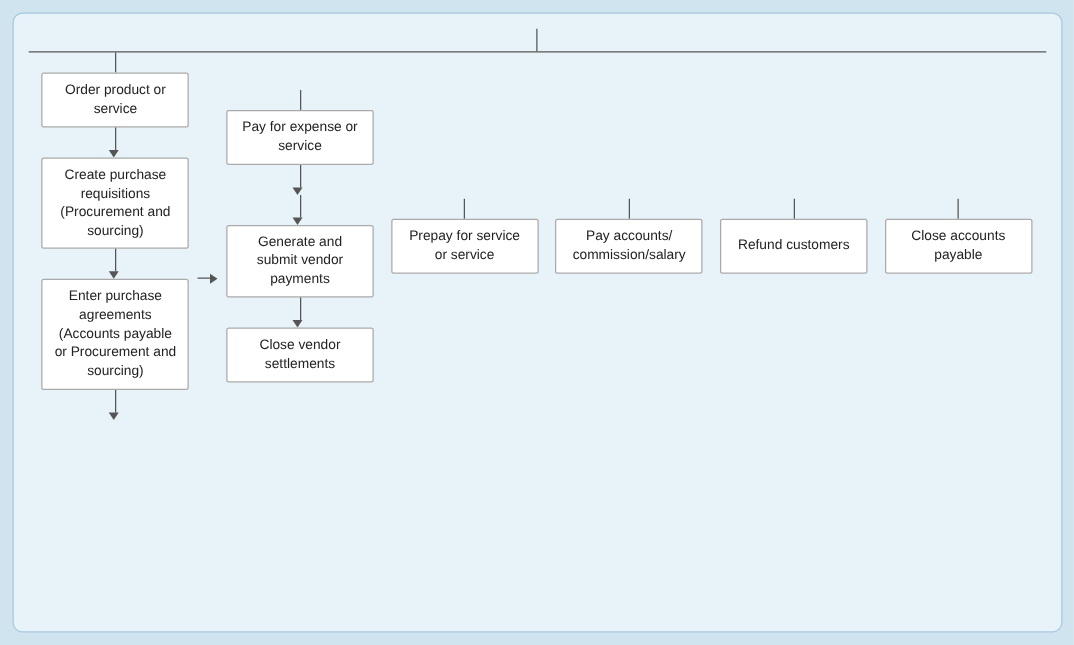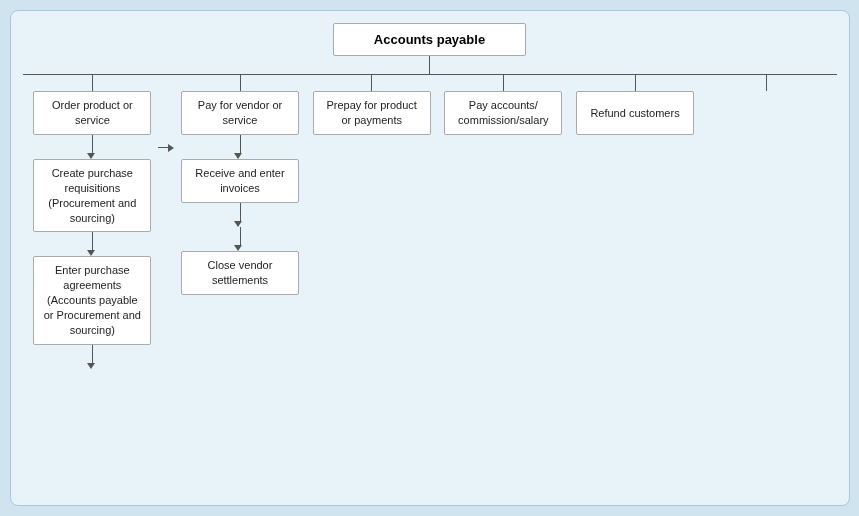--- a/index.html
+++ b/index.html
@@ -44,21 +44,21 @@
     }
     .root-connector {
       width: 1px;
       height: 18px;
       background: #555;
     }
     
     .columns {
       display: flex;
       flex-direction: row;
-      align-items: flex-start;
+      align-items: center;
       width: 100%;
       gap: 0;
       justify-content: space-between;
       padding: 0 4px;
     }
     .column {
       display: flex;
       flex-direction: column;
       align-items: center;
       flex: 1;
@@ -104,21 +104,20 @@
       flex-direction: column;
       align-items: center;
     }
   </style>
 </head>
 <body>
 
 <div class="outer-container">
 
   <div class="tree-root">
-    <div class="top-box">Accounts payable</div>
     <div class="root-connector"></div>
 
     <div style="width:100%;position:relative;height:1px;background:#555;margin:0 0 0 0;"></div>
   </div>
 
   <div class="columns">
 
     <div class="column">
       <div class="col-connector"></div>
       <div class="box highlight">Order product or service</div>
@@ -138,50 +137,51 @@
       </div>
     </div>
 
     <div style="display:flex;align-items:flex-start;padding-top:62px;">
       <div style="height:1px;width:10px;background:#555;margin-top:10px;"></div>
       <div style="width:0;height:0;border-top:4px solid transparent;border-bottom:4px solid transparent;border-left:6px solid #555;margin-top:7px;"></div>
     </div>
 
     <div class="column">
       <div class="col-connector"></div>
-      <div class="box highlight">Pay for vendor or service</div>
+      <div class="box highlight">Pay for expense or service</div>
       <div class="arrow-wrapper">
         <div class="v-line"></div>
         <div class="arrow-head"></div>
       </div>
-      <div class="box">Receive and enter invoices</div>
       <div class="arrow-wrapper">
         <div class="v-line"></div>
         <div class="arrow-head"></div>
       </div>
+      <div class="box">Generate and submit vendor payments</div>
       <div class="arrow-wrapper">
         <div class="v-line"></div>
         <div class="arrow-head"></div>
       </div>
       <div class="box">Close vendor settlements</div>
     </div>
 
     <div class="column">
       <div class="col-connector"></div>
-      <div class="box highlight">Prepay for product or payments</div>
+      <div class="box highlight">Prepay for service or service</div>
     </div>
 
     <div class="column">
       <div class="col-connector"></div>
       <div class="box highlight">Pay accounts/ commission/salary</div>
     </div>
 
     <div class="column">
       <div class="col-connector"></div>
       <div class="box highlight">Refund customers</div>
     </div>
 
     <div class="column">
       <div class="col-connector"></div>
+      <div class="box highlight">Close accounts payable</div>
     </div>
 
   </div>
 </div>
 
 </body></html>

